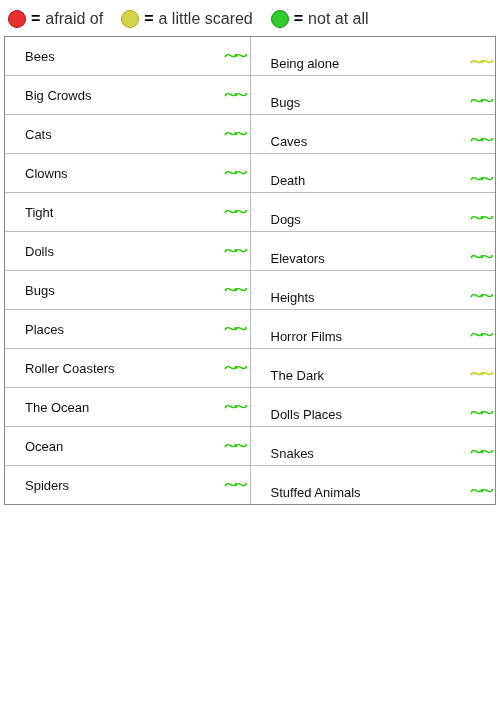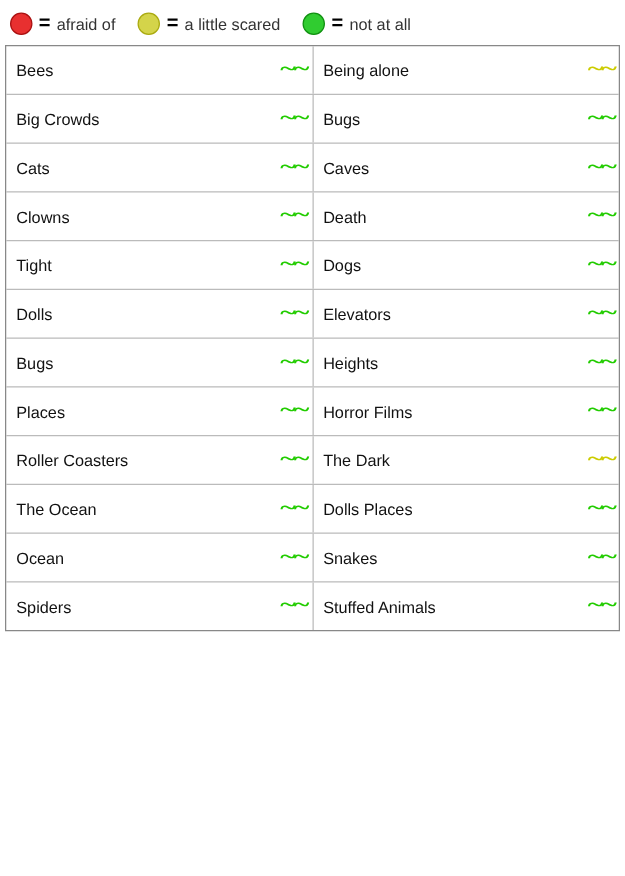--- a/index.html
+++ b/index.html
@@ -32,21 +32,21 @@
       display: inline-block;
       border: 1px solid #aaa;
     }
 
     .eq-sign {
       font-size: 16px;
       font-weight: bold;
     }
 
     .legend-label {
-      font-size: 13px;
+      font-size: 16px;
       color: #333;
     }
 
     .table-container {
       border: 1.5px solid #888;
       margin: 2px 4px;
     }
 
     .row {
       display: flex;
@@ -58,24 +58,26 @@
     }
 
     .cell {
       flex: 1;
       padding: 4px 8px;
       display: flex;
       align-items: center;
       justify-content: space-between;
       border-right: 1px solid #bbb;
       min-height: 38px;
+      margin-left: 12px;
     }
 
     .cell:last-child {
       border-right: none;
+      align-items: flex-end;
     }
 
     .cell-text {
       font-size: 13px;
       color: #111;
     }
 
     .check {
       font-size: 16px;
       font-weight: bold;

